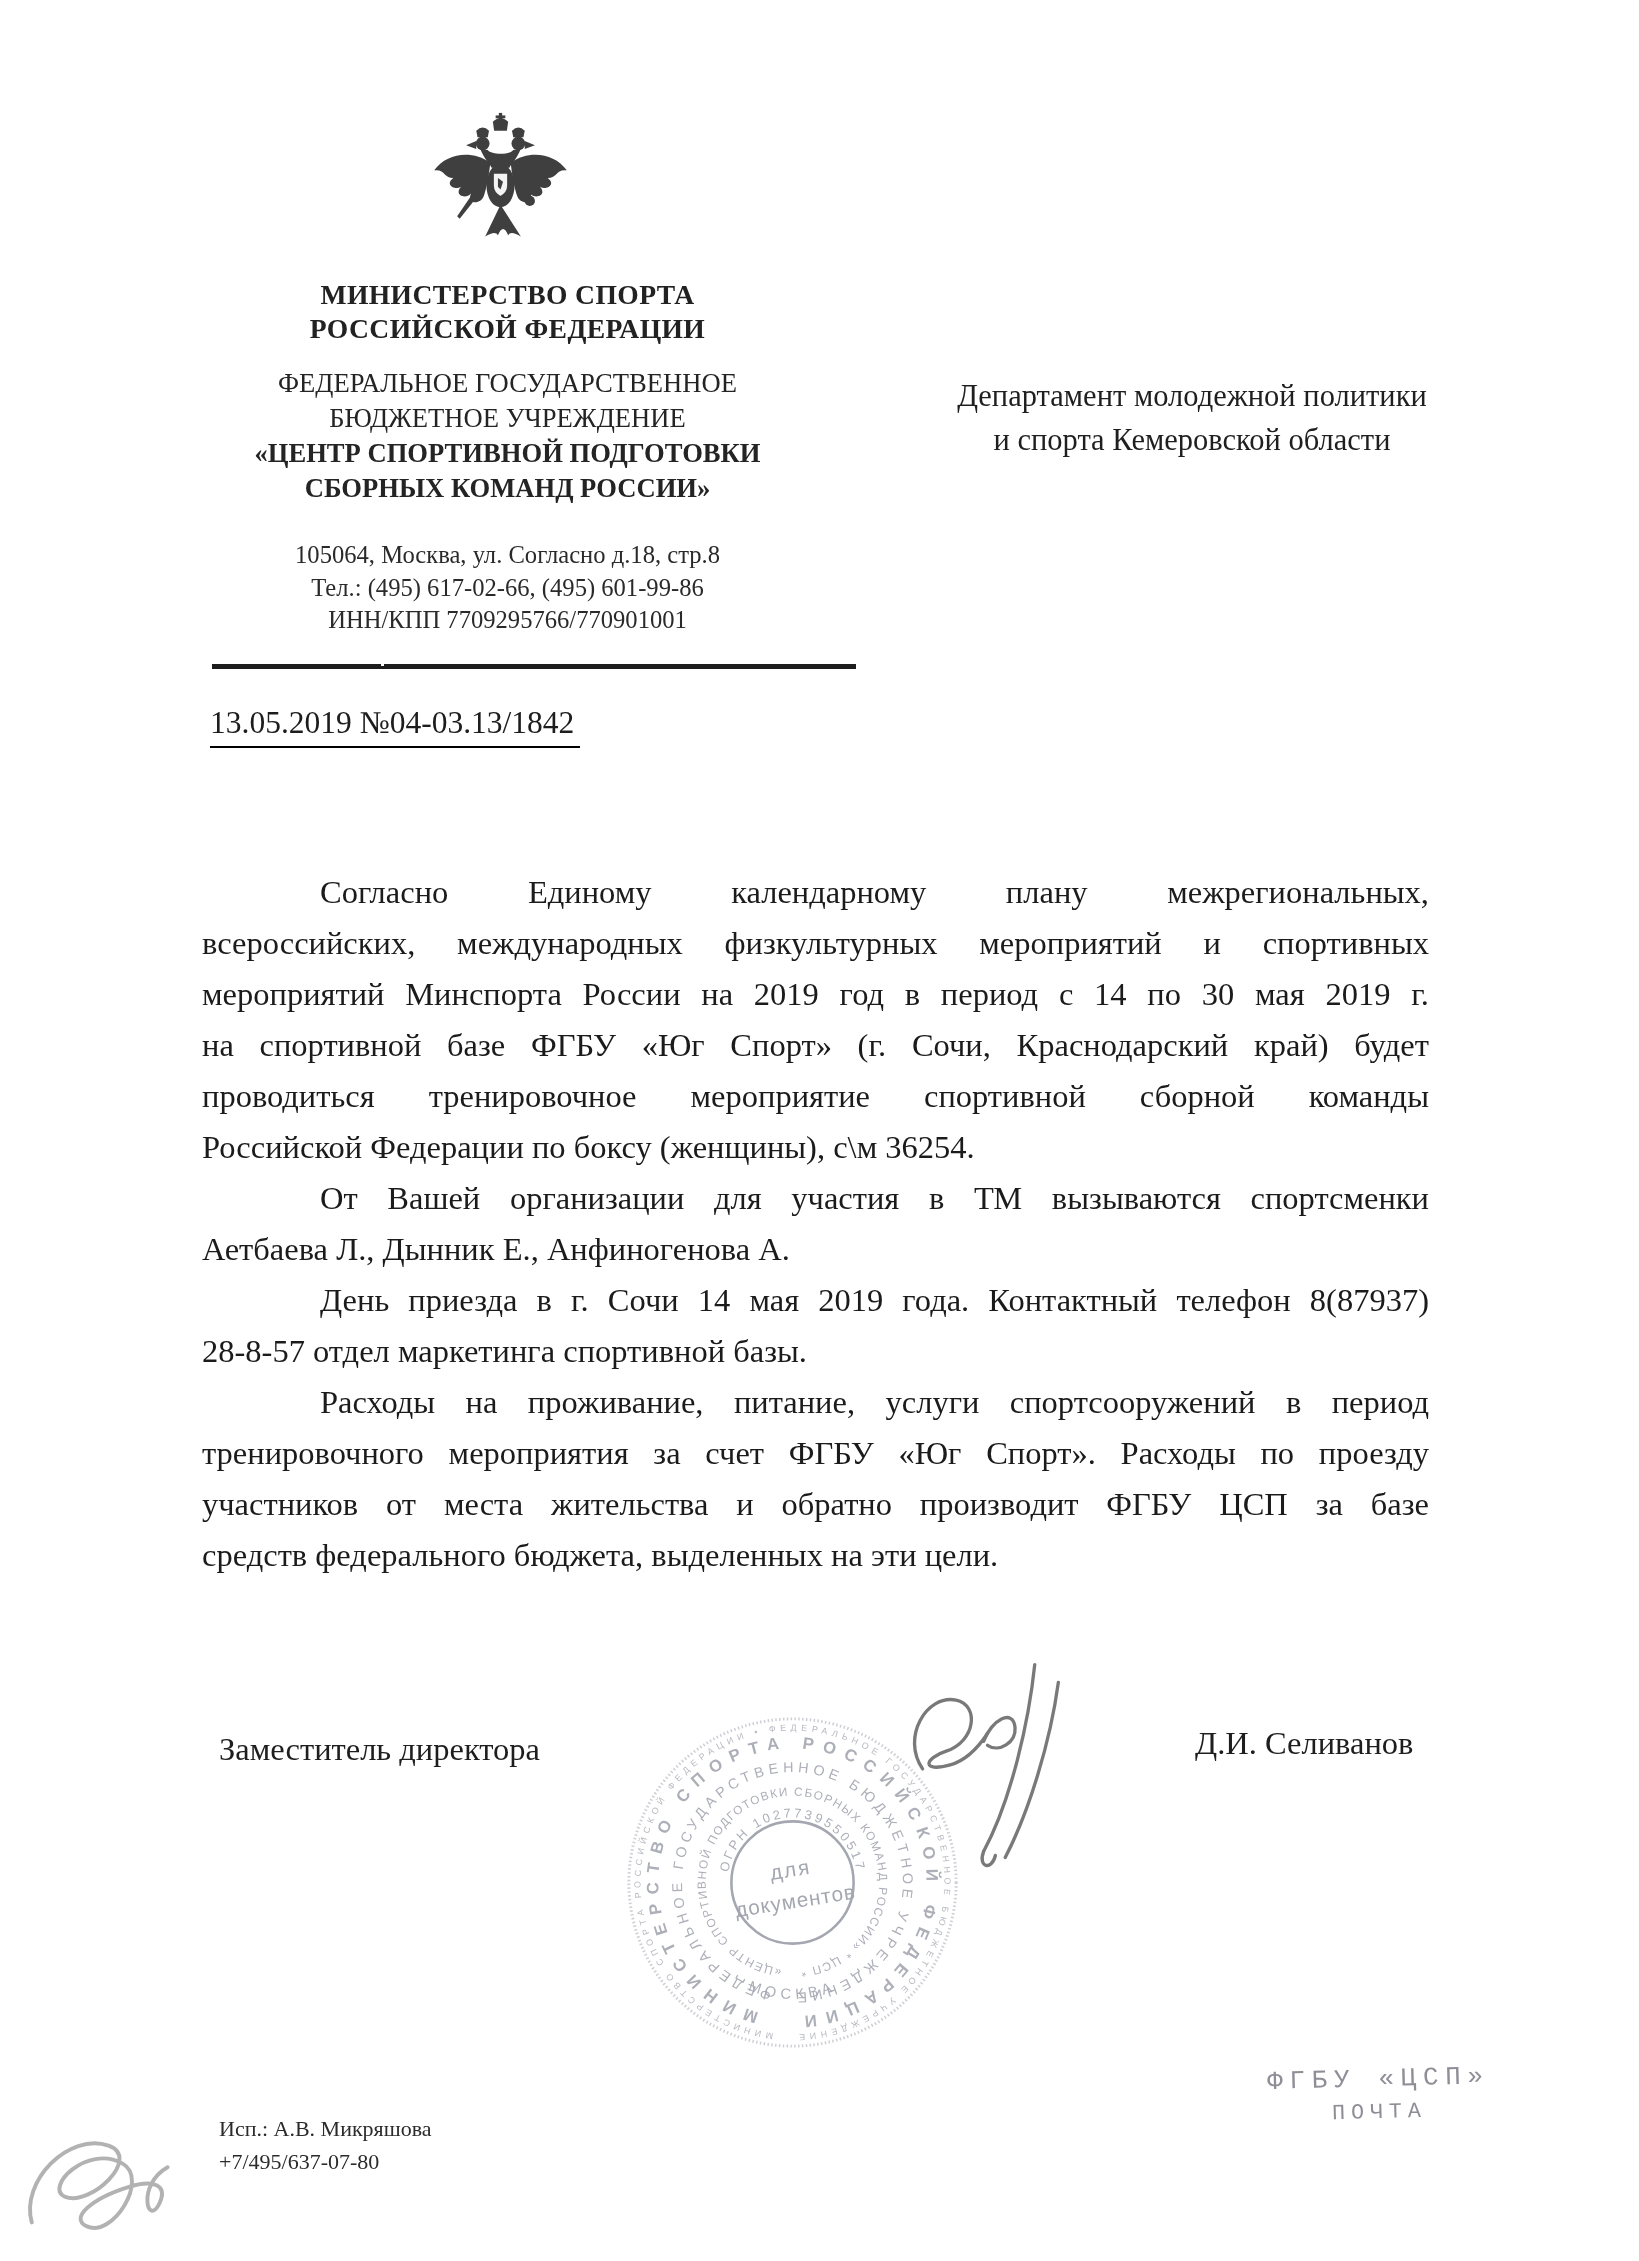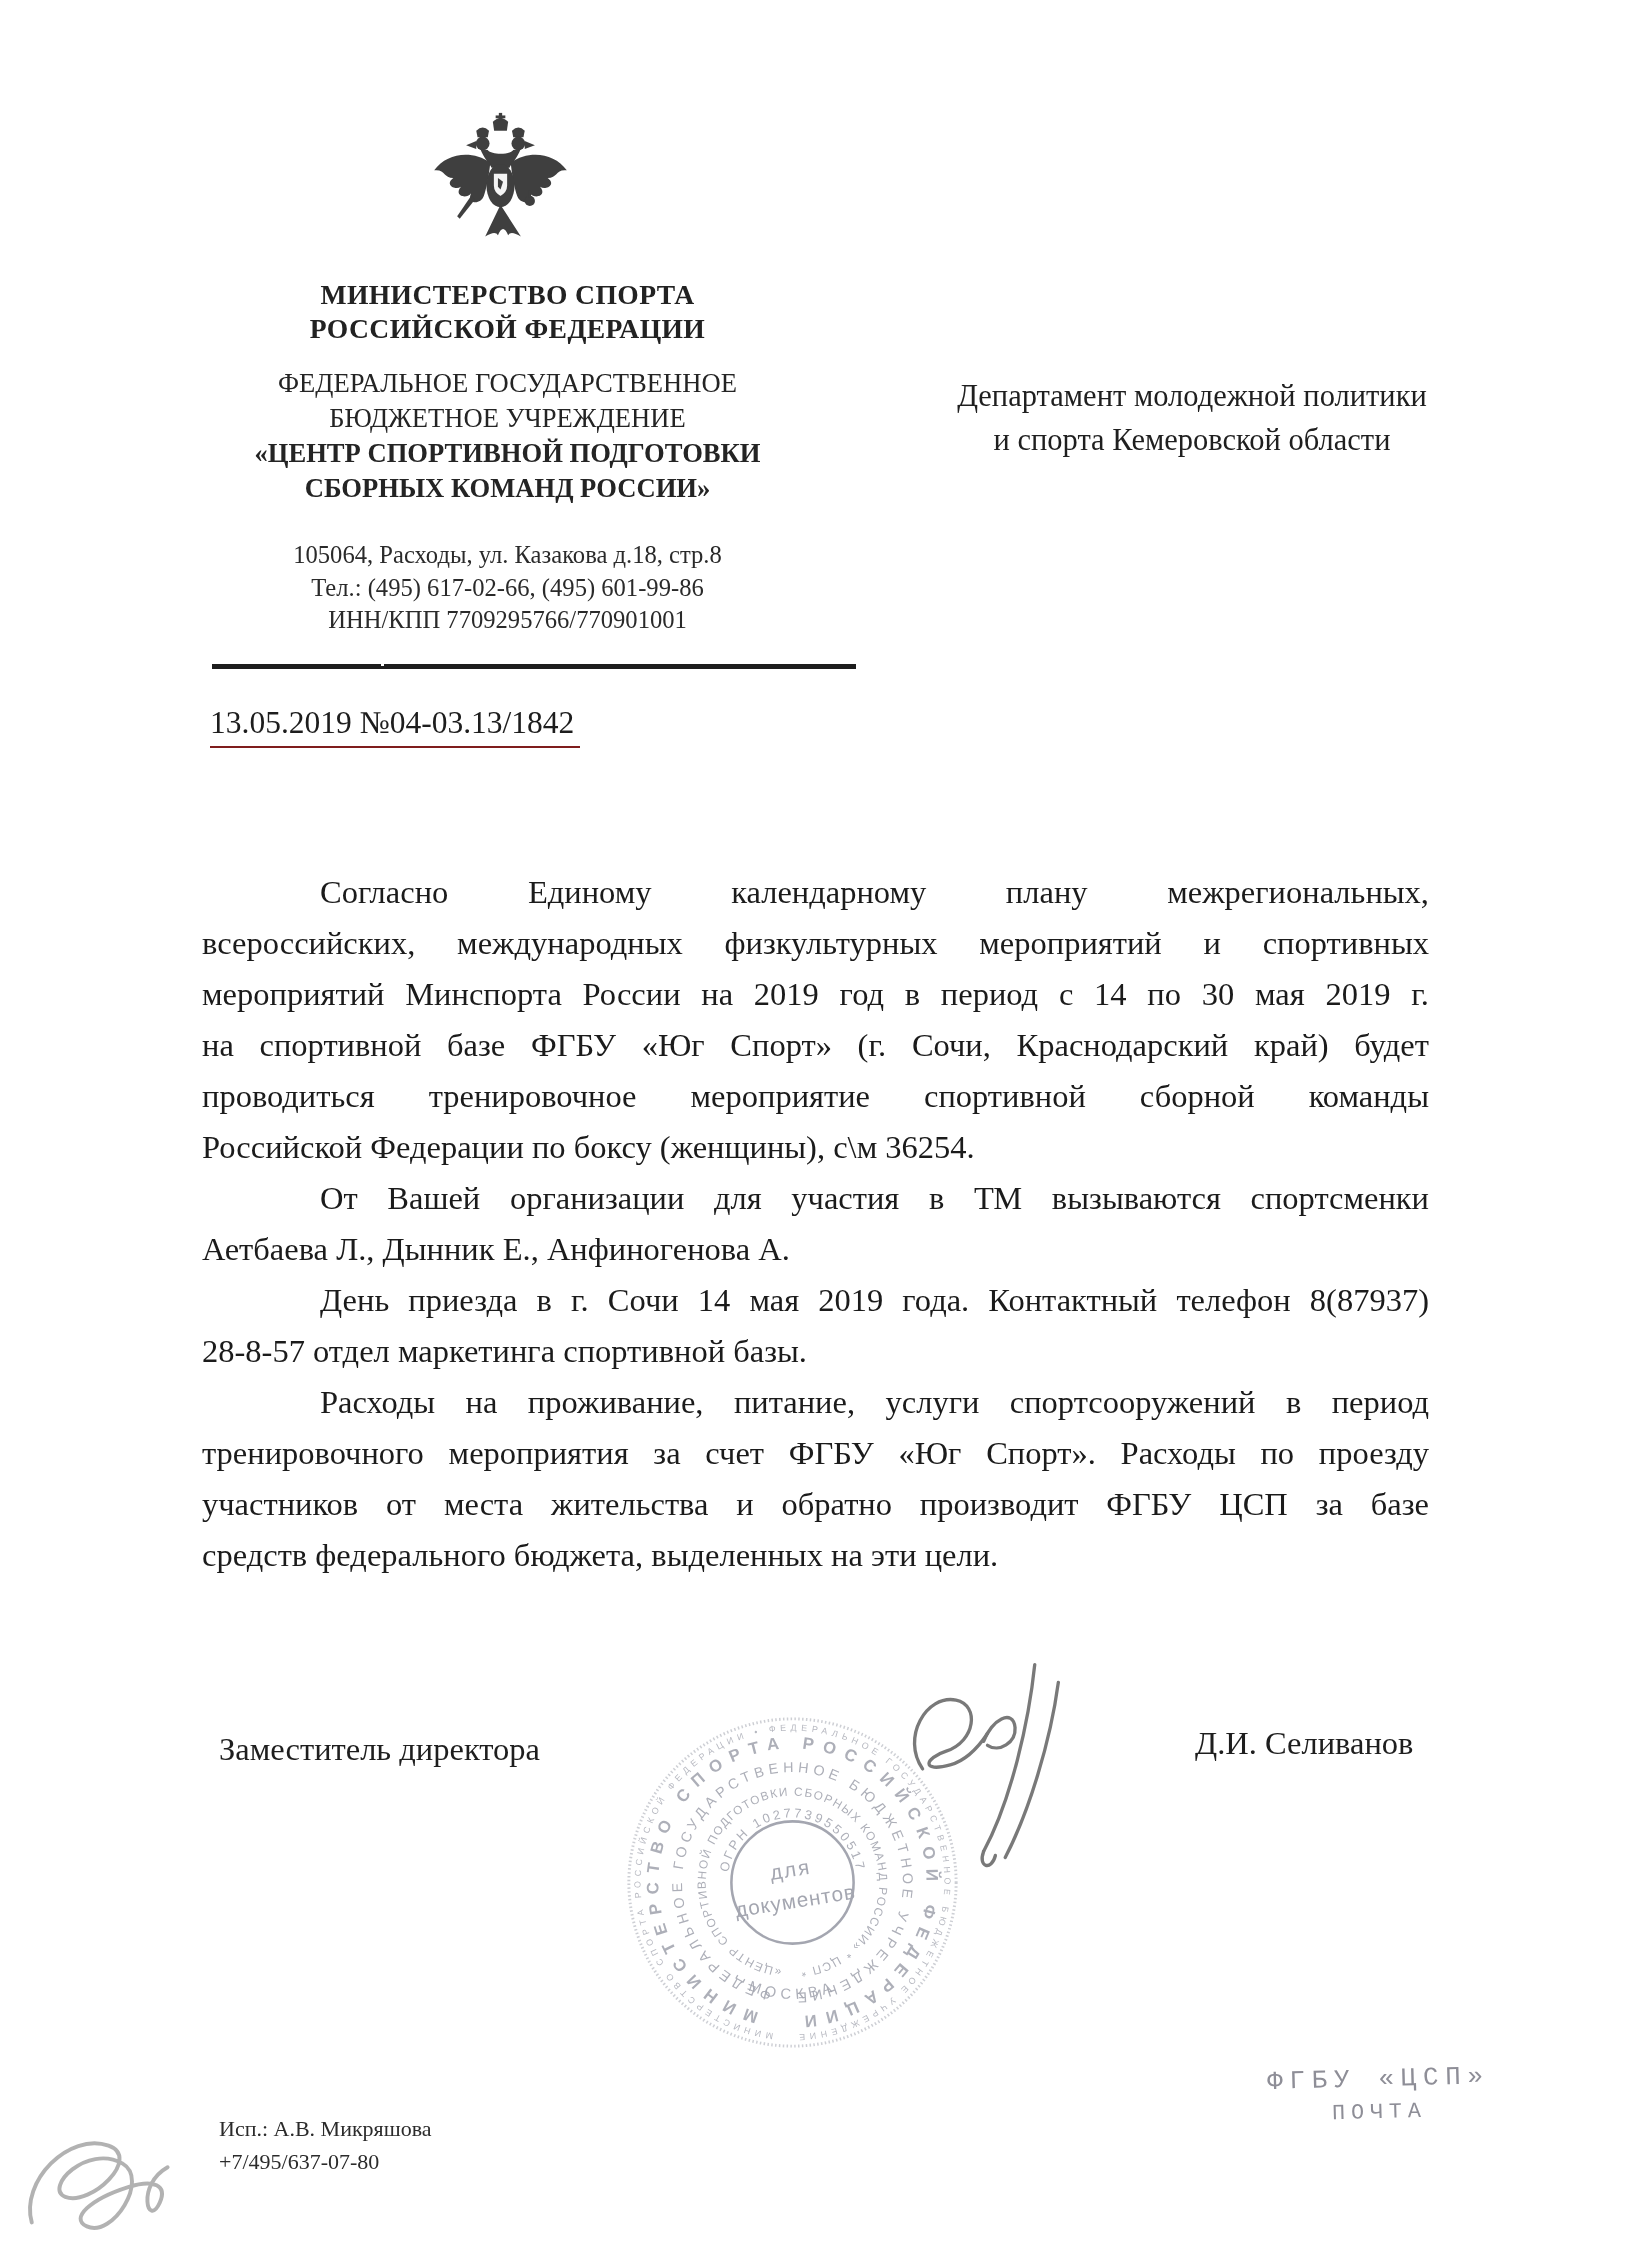--- a/index.html
+++ b/index.html
@@ -17,21 +17,21 @@
   .orgname{left:138px;top:366px;width:739px;text-align:center;
     font-size:26.6px;line-height:35px;color:#242424;}
   .orgname .b{font-weight:bold;}
   .contact{left:138px;top:539px;width:739px;text-align:center;
     font-size:24.6px;line-height:32.5px;color:#2a2a2a;}
   .recipient{left:867px;top:374px;width:650px;text-align:center;
     font-size:30.5px;line-height:44px;color:#1f1f1f;}
   .rule{left:212px;top:664px;width:644px;height:4.9px;background:#1d1d1d;}
   .rule-notch{position:absolute;left:169px;top:0;width:3px;height:2px;background:#fff;}
   .refline{left:210px;top:705px;font-size:31.5px;color:#1d1d1d;
-    border-bottom:2px solid #7f1d1d;padding:0 5.9px 4.9px 0;text-align:center;}
+    border-bottom:2px solid #000000;padding:0 5.9px 4.9px 0;text-align:center;}
   
   .body-block{left:202px;top:867px;width:1227px;font-size:32.5px;color:#1b1b1b;}
   .bline{width:100%;height:51px;line-height:51px;}
   .j{text-align:justify;text-align-last:justify;text-justify:inter-word;}
   .l{text-align:left;}
   .ind{text-indent:118px;}
   
   .sig-pos{left:219px;top:1731px;font-size:32.5px;color:#1e1e1e;}
   .sig-name{left:1195px;top:1725px;font-size:32.5px;color:#1e1e1e;}
   .stamp{left:619px;top:1709px;width:347px;height:347px;opacity:.78;}
@@ -88,21 +88,21 @@
 </div>
 
 <div class="abs orgname">
   <div>ФЕДЕРАЛЬНОЕ ГОСУДАРСТВЕННОЕ</div>
   <div>БЮДЖЕТНОЕ УЧРЕЖДЕНИЕ</div>
   <div class="b">«ЦЕНТР СПОРТИВНОЙ ПОДГОТОВКИ</div>
   <div class="b">СБОРНЫХ КОМАНД РОССИИ»</div>
 </div>
 
 <div class="abs contact">
-  <div>105064, Расходы, ул. Казакова д.18, стр.8</div>
+  <div>105064, Москва, ул. Согласно д.18, стр.8</div>
   <div>Тел.: (495) 617-02-66, (495) 601-99-86</div>
   <div>ИНН/КПП 7709295766/770901001</div>
 </div>
 
 <div class="abs recipient">
   <div>Департамент молодежной политики</div>
   <div>и спорта Кемеровской области</div>
 </div>
 
 <div class="abs rule">

